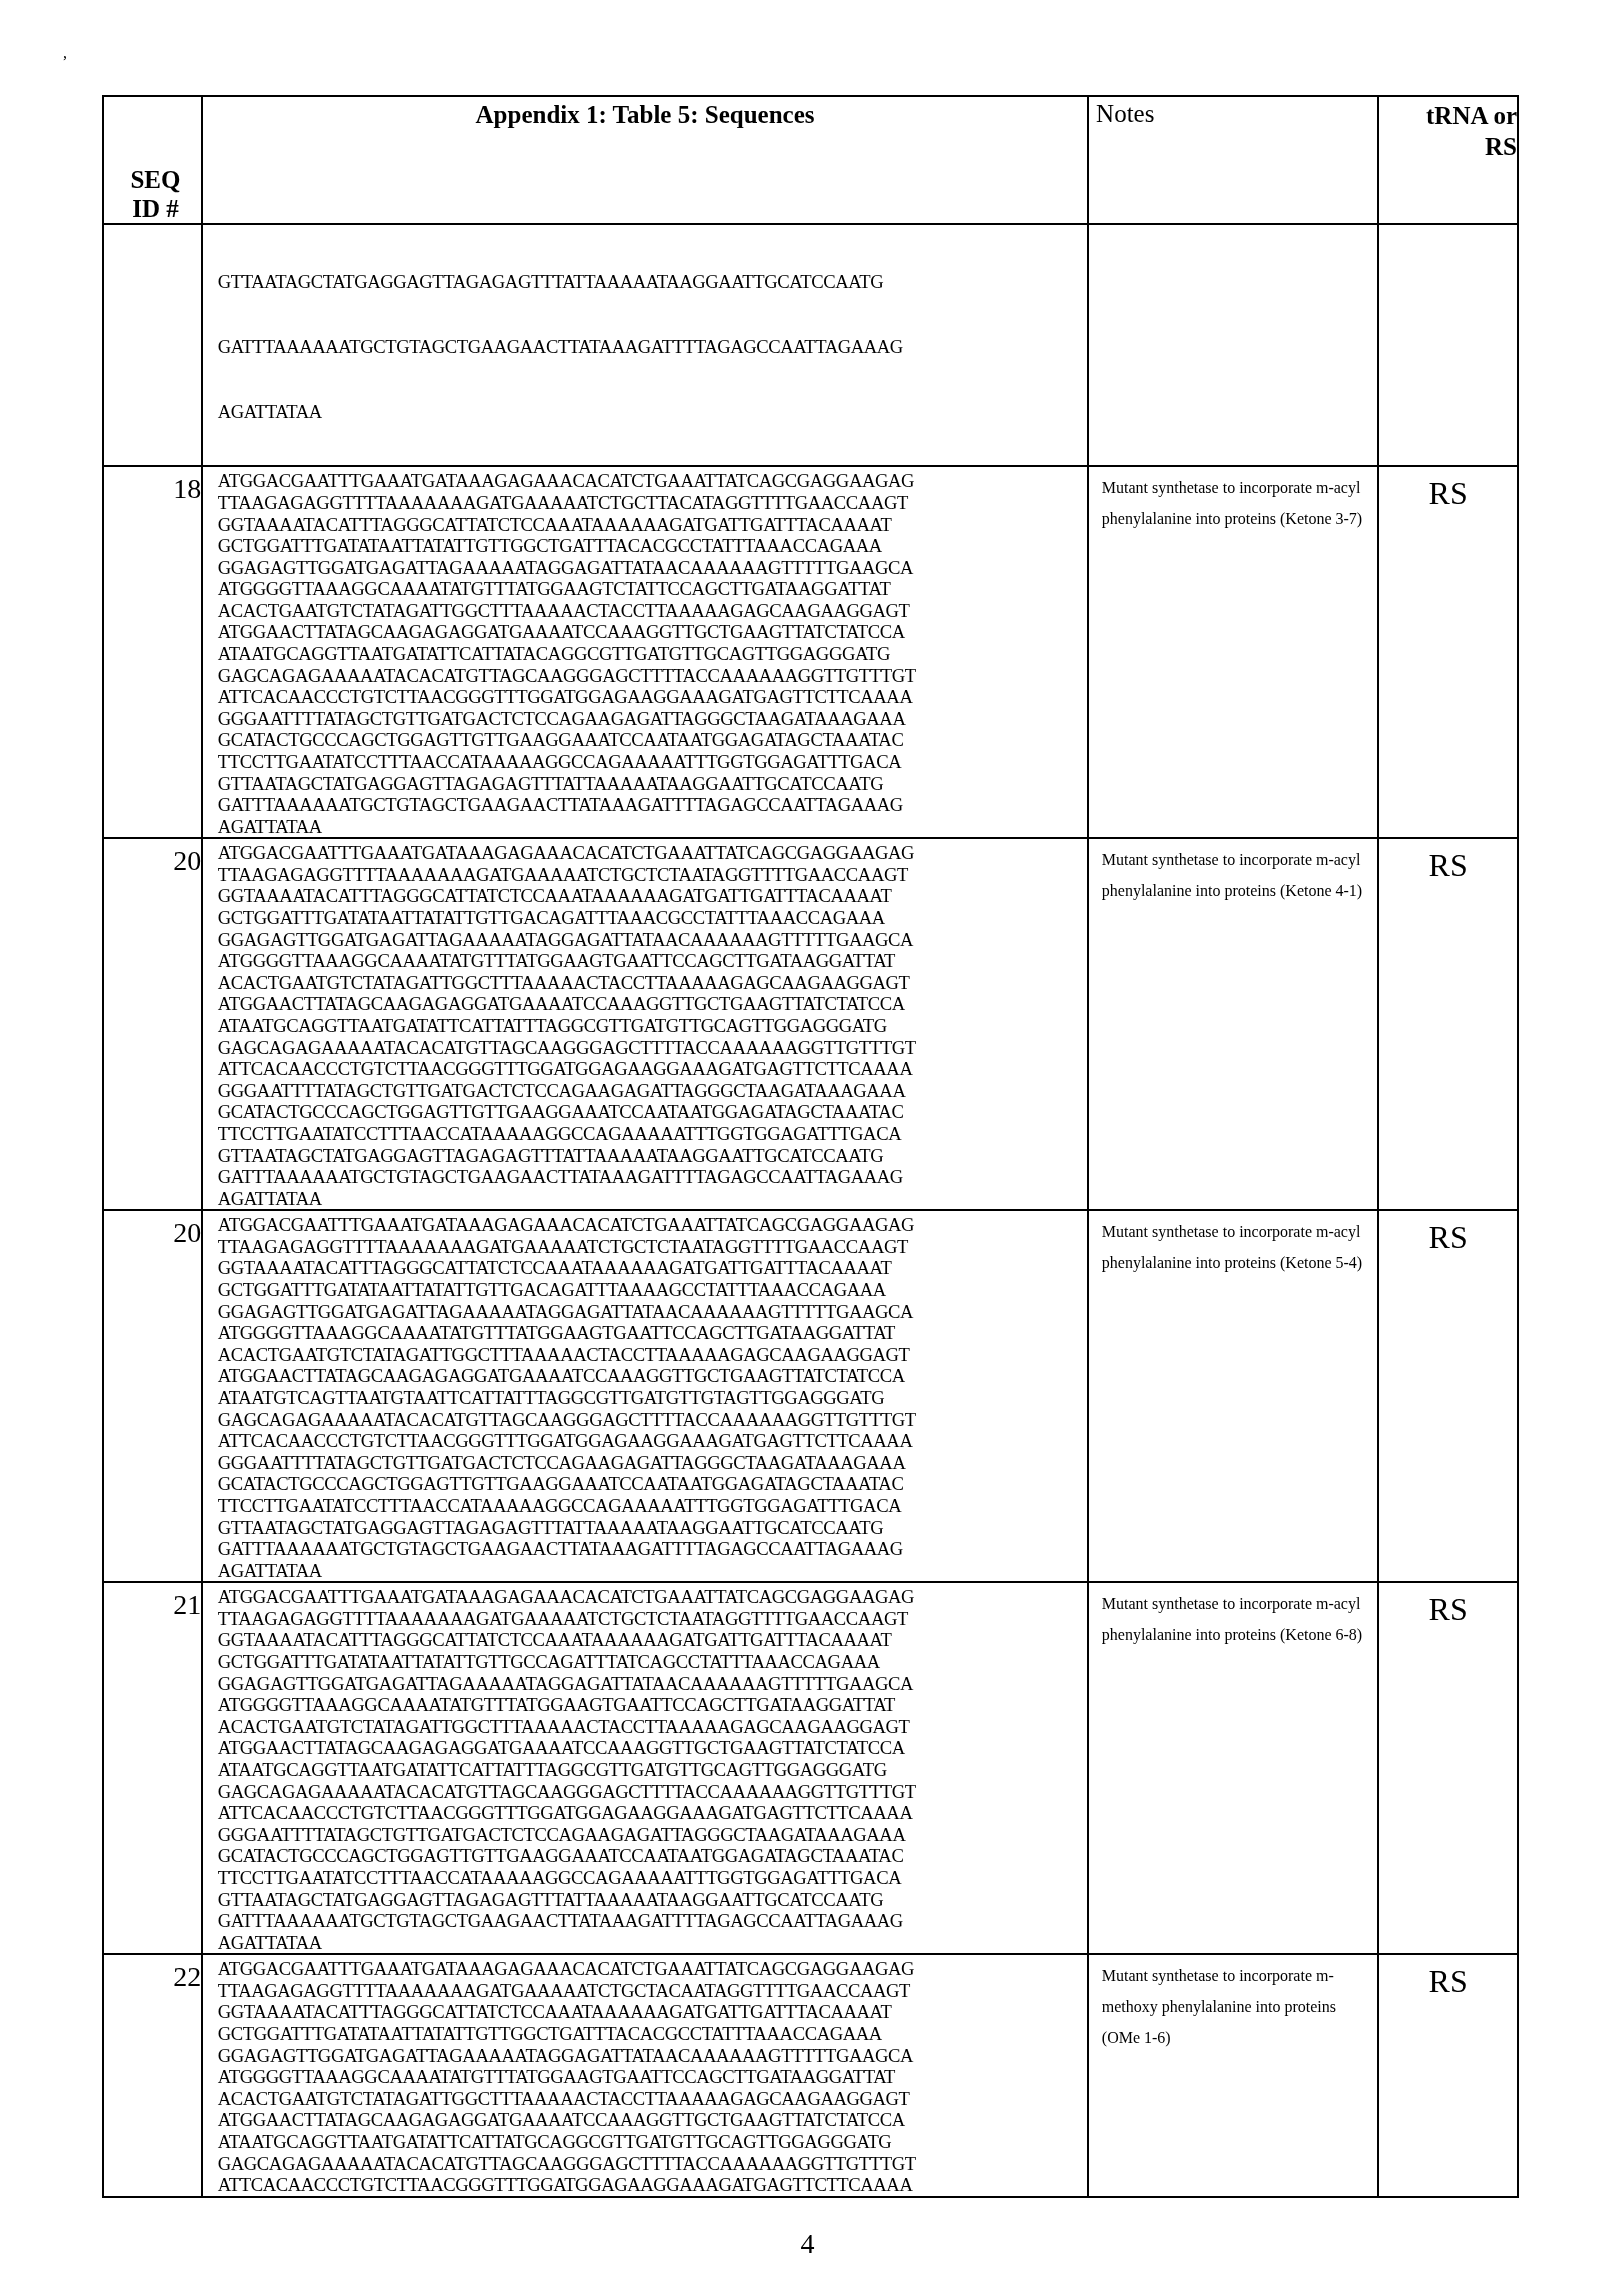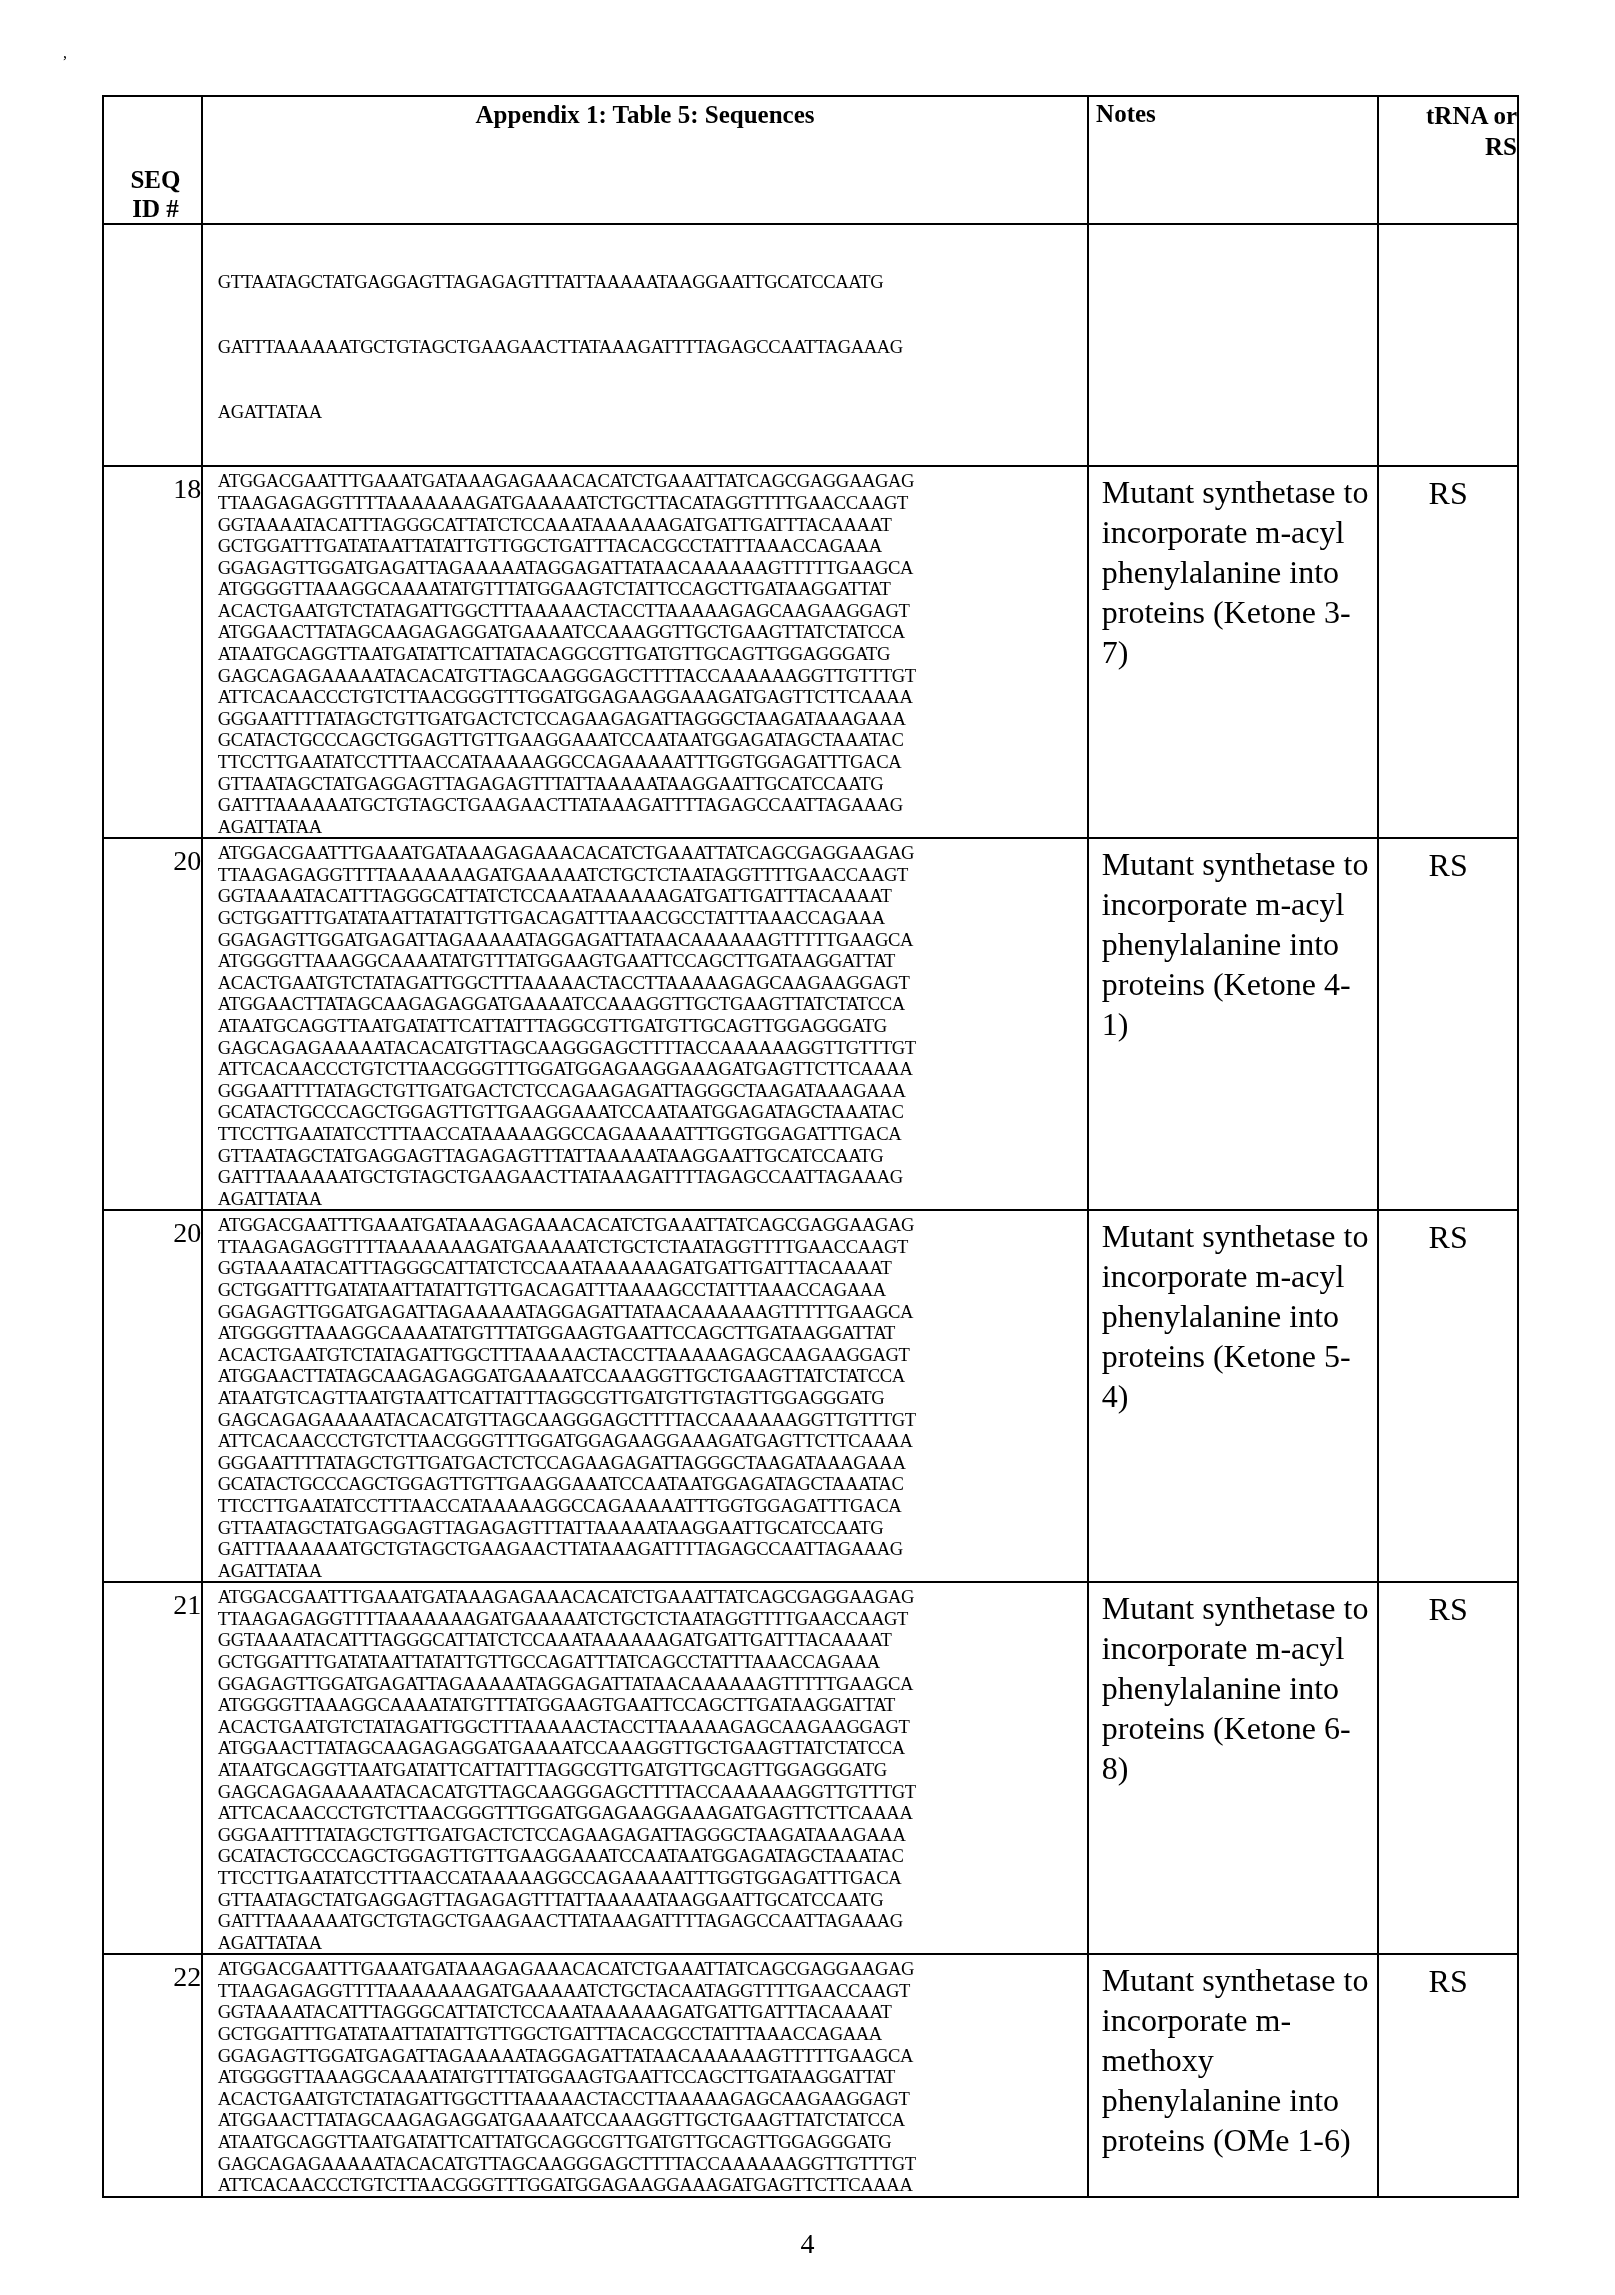--- a/index.html
+++ b/index.html
@@ -12,26 +12,26 @@
   table.seq-table td, table.seq-table th {
     border: 2.2px solid #000; vertical-align: top; padding: 0;
   }
   col.c-id { width: 98px; }
   col.c-seq { width: 875px; }
   col.c-notes { width: 287px; }
   col.c-type { width: 138px; }
   .hdr-id { font-weight: bold; font-size: 25px; line-height: 29px; padding: 36px 0 0 5.8px !important; vertical-align: bottom !important; text-align: center; height: 90px; }
   .hdr-id span { display:block; }
   .hdr-title { font-weight: bold; font-size: 25px; text-align: center; padding-top: 4.4px !important; }
-  .hdr-notes { font-weight: bold; font-size: 25px; text-align: left; padding: 2.9px 0 0 7.3px !important; }
+  .hdr-notes { font-weight: normal; font-size: 25px; text-align: left; padding: 2.9px 0 0 7.3px !important; }
   .hdr-type { font-weight: bold; font-size: 25px; text-align: right; line-height: 31px; padding-top: 2.9px !important; }
   .id-cell { font-size: 28px; text-align: right; padding-top: 5.8px !important; }
   .seq-cell { font-family: "Liberation Serif", serif; font-size: 18.6px; line-height: 21.6px; padding: 2.9px 7.3px 0 14.6px !important; letter-spacing: -0.4px; white-space: pre; }
   .seq-line { display: block; }
-  .notes-cell { font-size: 32px; line-height: 40px; padding: 4.4px 7.3px 0 13px !important; }
+  .notes-cell { font-size: 16px; line-height: 31px; padding: 4.4px 7.3px 0 13px !important; }
   .type-cell { font-size: 32px; text-align: center; padding-top: 7.3px !important; }
   .page-number { position: absolute; left: 0; width: 1615px; top: 2228px; text-align: center; font-size: 28px; }
 </style>
 </head>
 <body>
 
 <div class="tick-mark">,</div>
 
 <table class="seq-table">
   <colgroup>

